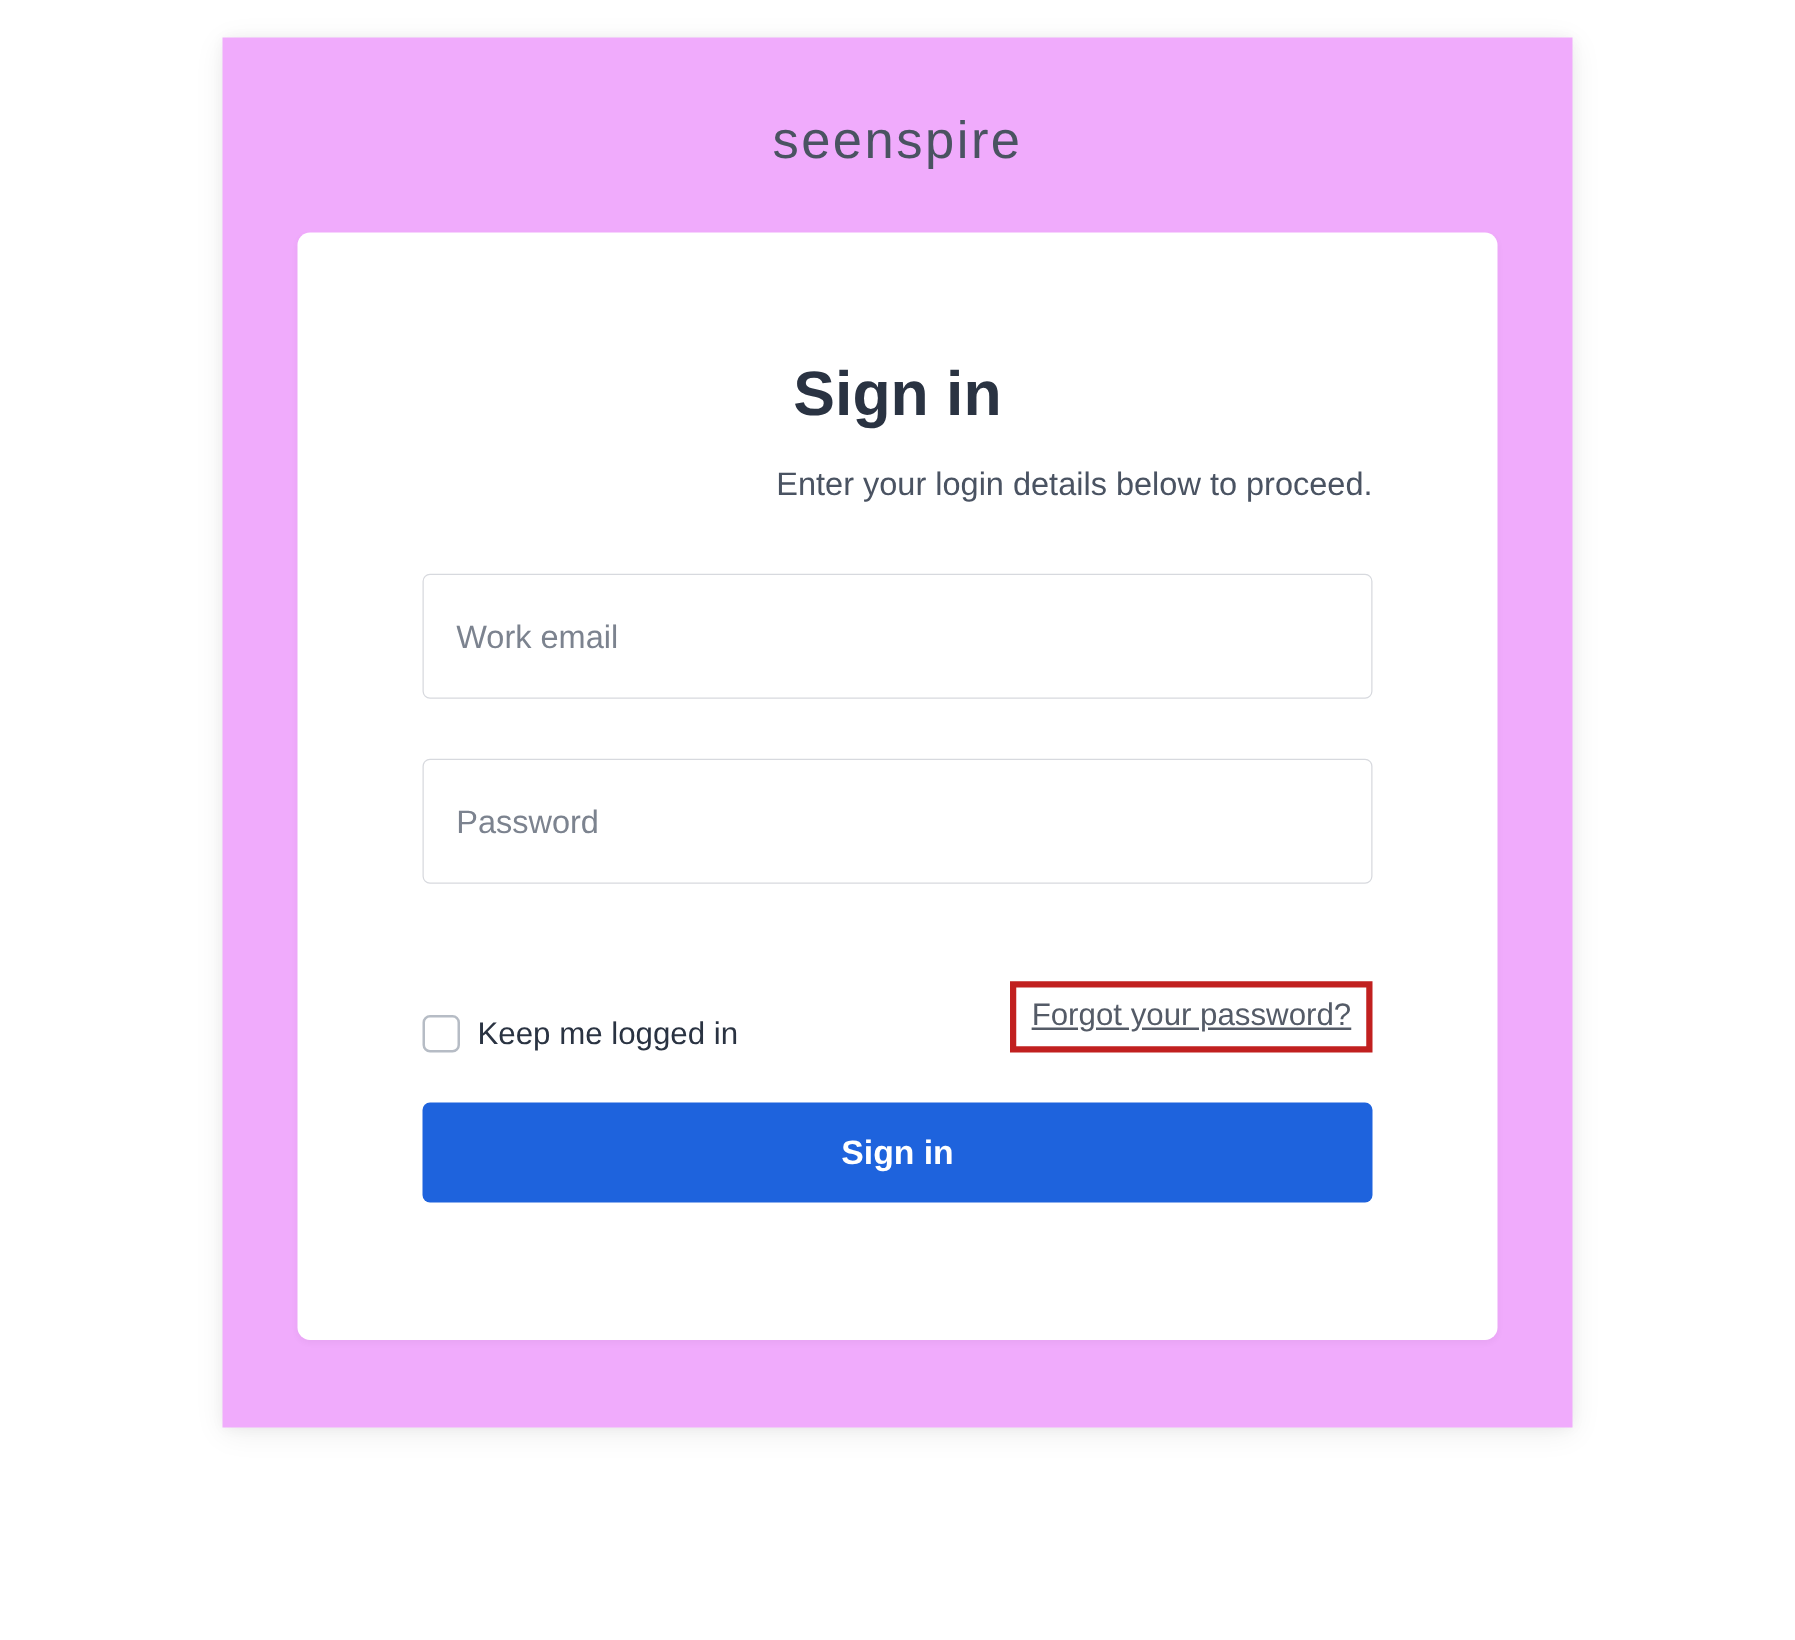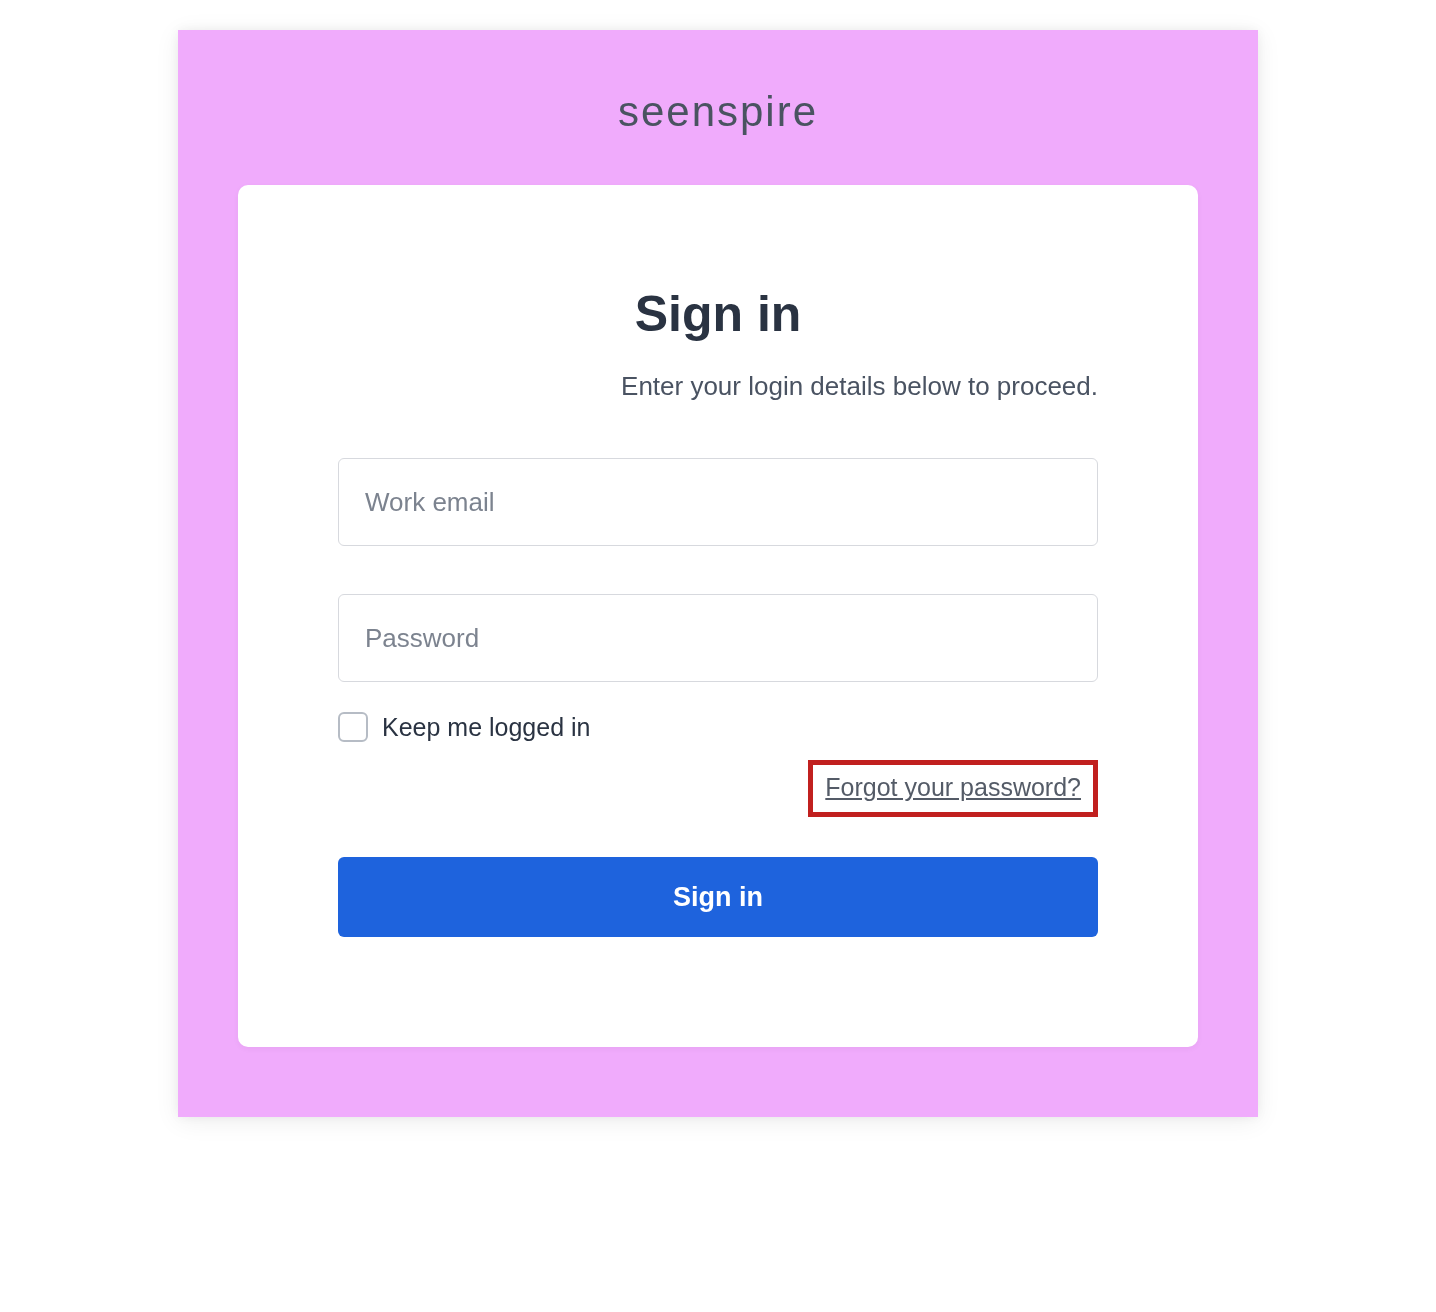--- a/index.html
+++ b/index.html
@@ -52,42 +52,42 @@
 
     .subheading {
       font-size: 26px;
       color: #4a5362;
       text-align: right;
       margin-bottom: 56px;
     }
 
     .form-input {
       width: 100%;
-      height: 88px;
+      height: 100px;
       border: 1px solid #d7d9de;
       border-radius: 6px;
       padding: 0 26px;
       font-size: 26px;
       color: #2a3342;
       outline: none;
       background: #ffffff;
     }
 
     .form-input::placeholder {
       color: #7c838f;
     }
 
     .form-input + .form-input {
       margin-top: 48px;
     }
 
     .form-row {
       display: flex;
       justify-content: space-between;
-      align-items: flex-start;
+      align-items: flex-end;
       margin-top: 30px;
       margin-bottom: 40px;
     }
 
     .checkbox-wrap {
       display: flex;
       align-items: center;
       gap: 14px;
     }
 

